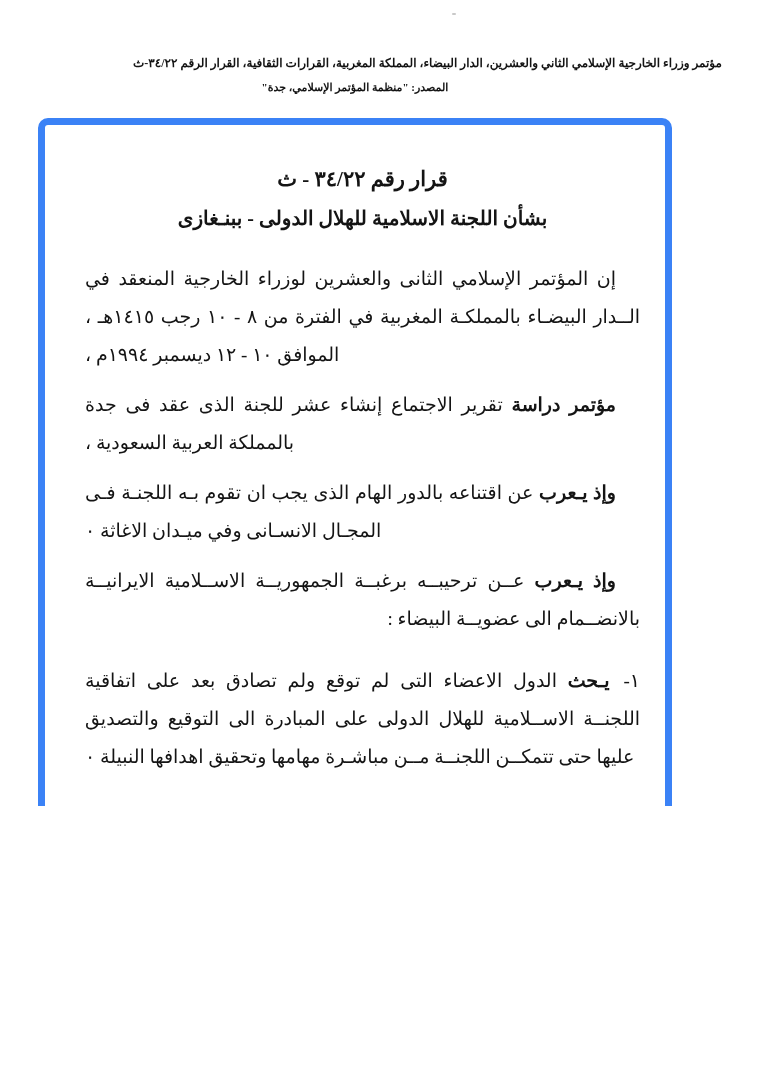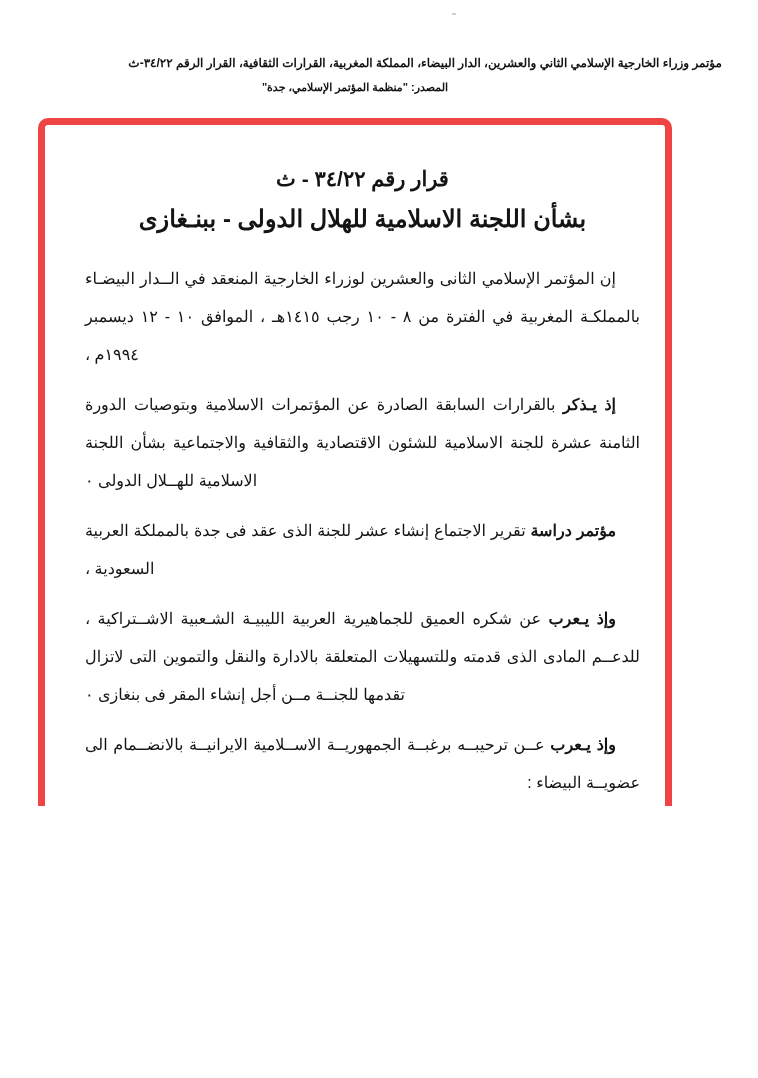--- a/index.html
+++ b/index.html
@@ -1,20 +1,20 @@
 <!DOCTYPE html>
 <html lang="ar" dir="rtl"><head>
 <meta charset="utf-8">
 <style>
   html,body{margin:0;padding:0;background:#ffffff;}
   .page{
     position:relative;
     width:758px;height:806px;
     background:#ffffff;
-    font-family:Liberation Sans, sans-serif;
+    font-family:Liberation Serif, serif;
     color:#141414;
     direction:rtl;
     overflow:hidden;
   }
   .scan-artifact{
     position:absolute;left:452px;top:13px;width:4px;height:2px;
     background:#c9c9c9;border-radius:2px;
   }
   .cite{
     position:absolute;top:53px;left:36px;width:686px;
@@ -24,35 +24,35 @@
     white-space:nowrap;text-align:right;
   }
   .cite-line2{
     font-weight:bold;font-size:11px;line-height:16px;
     text-align:center;padding-right:48px;margin-top:6px;
   }
   .frame{
     position:absolute;left:38px;top:118px;
     width:634px;height:898px;
     box-sizing:border-box;
-    border:7px solid #ef4444;
+    border:7px solid #3b82f6;
     border-radius:10px;
     padding:40px 25px 0 40px;
   }
   .title1{
     margin:0;text-align:center;
     font-size:21px;font-weight:bold;line-height:28px;
   }
   .title2{
     margin:12px 0 0 0;text-align:center;
-    font-size:24px;font-weight:bold;line-height:27px;
+    font-size:20px;font-weight:bold;line-height:27px;
   }
   .bodytext{
     margin-top:28px;
-    font-size:16px;line-height:38px;
+    font-size:19px;line-height:38px;
   }
   .para{
     margin:0 0 12px 0;
     text-indent:24px;
     text-align:justify;
     text-align-last:left;
   }
   .para.last-right{text-align-last:right;}
   .para .lead{font-weight:bold;}
   .para.item{margin-top:24px;text-indent:0;}
@@ -77,28 +77,28 @@
   <section class="frame">
 
     <h1 class="title1">قرار رقم ٣٤/٢٢ - ث</h1>
 
     <h2 class="title2">بشأن اللجنة الاسلامية للهلال الدولى - ببنـغازى</h2>
 
     <div class="bodytext">
 
       <p class="para"><span>إن المؤتمر الإسلامي الثانى والعشرين لوزراء الخارجية المنعقد في الــدار البيضـاء بالمملكـة المغربية في الفترة من ٨ - ١٠ رجب ١٤١٥هـ ، الموافق ١٠ - ١٢ ديسمبر ١٩٩٤م ،</span></p>
 
-      <p class="para"><b class="lead">إذ يـذكر</b> <span>بالقرارات السابقة الصادرة عن المؤتمرات الاسلامية وبتوصيات الدورة الثامنة عشرة للجنة الاسلامية للشئون الاقتصادية والثقافية والاجتماعية بشأن اللجنة الاسلامية للهــلال الدولى ٠</span></p>
 
       <p class="para"><b class="lead">مؤتمر دراسة</b> <span>تقرير الاجتماع إنشاء عشر للجنة الذى عقد فى جدة بالمملكة العربية السعودية ،</span></p>
 
+      <p class="para"><b class="lead">وإذ يـعرب</b> <span>عن اقتناعه بالدور الهام الذى يجب ان تقوم بـه اللجنـة فـى المجـال الانسـانى وفي ميـدان الاغاثة ٠</span></p>
 
-      <p class="para"><b class="lead">وإذ يـعرب</b> <span>عن شكره العميق للجماهيرية العربية الليبيـة الشـعبية الاشــتراكية ، للدعــم المادى الذى قدمته وللتسهيلات المتعلقة بالادارة والنقل والتموين التى لاتزال تقدمها للجنــة مــن أجل إنشاء المقر فى بنغازى ٠</span></p>
 
       <p class="para last-right"><b class="lead">وإذ يـعرب</b> <span>عــن ترحيبــه برغبــة الجمهوريــة الاســلامية الايرانيــة بالانضــمام الى عضويــة البيضاء :</span></p>
 
+      <p class="para item"><span class="itemnum">١-</span><b class="lead">يـحث</b> <span>الدول الاعضاء التى لم توقع ولم تصادق بعد على اتفاقية اللجنــة الاســلامية للهلال الدولى على المبادرة الى التوقيع والتصديق عليها حتى تتمكــن اللجنــة مــن مباشـرة مهامها وتحقيق اهدافها النبيلة ٠</span></p>
 
     </div>
   </section>
 
   <div class="pagenum">١</div>
 
 </div>
 
 </body></html>

